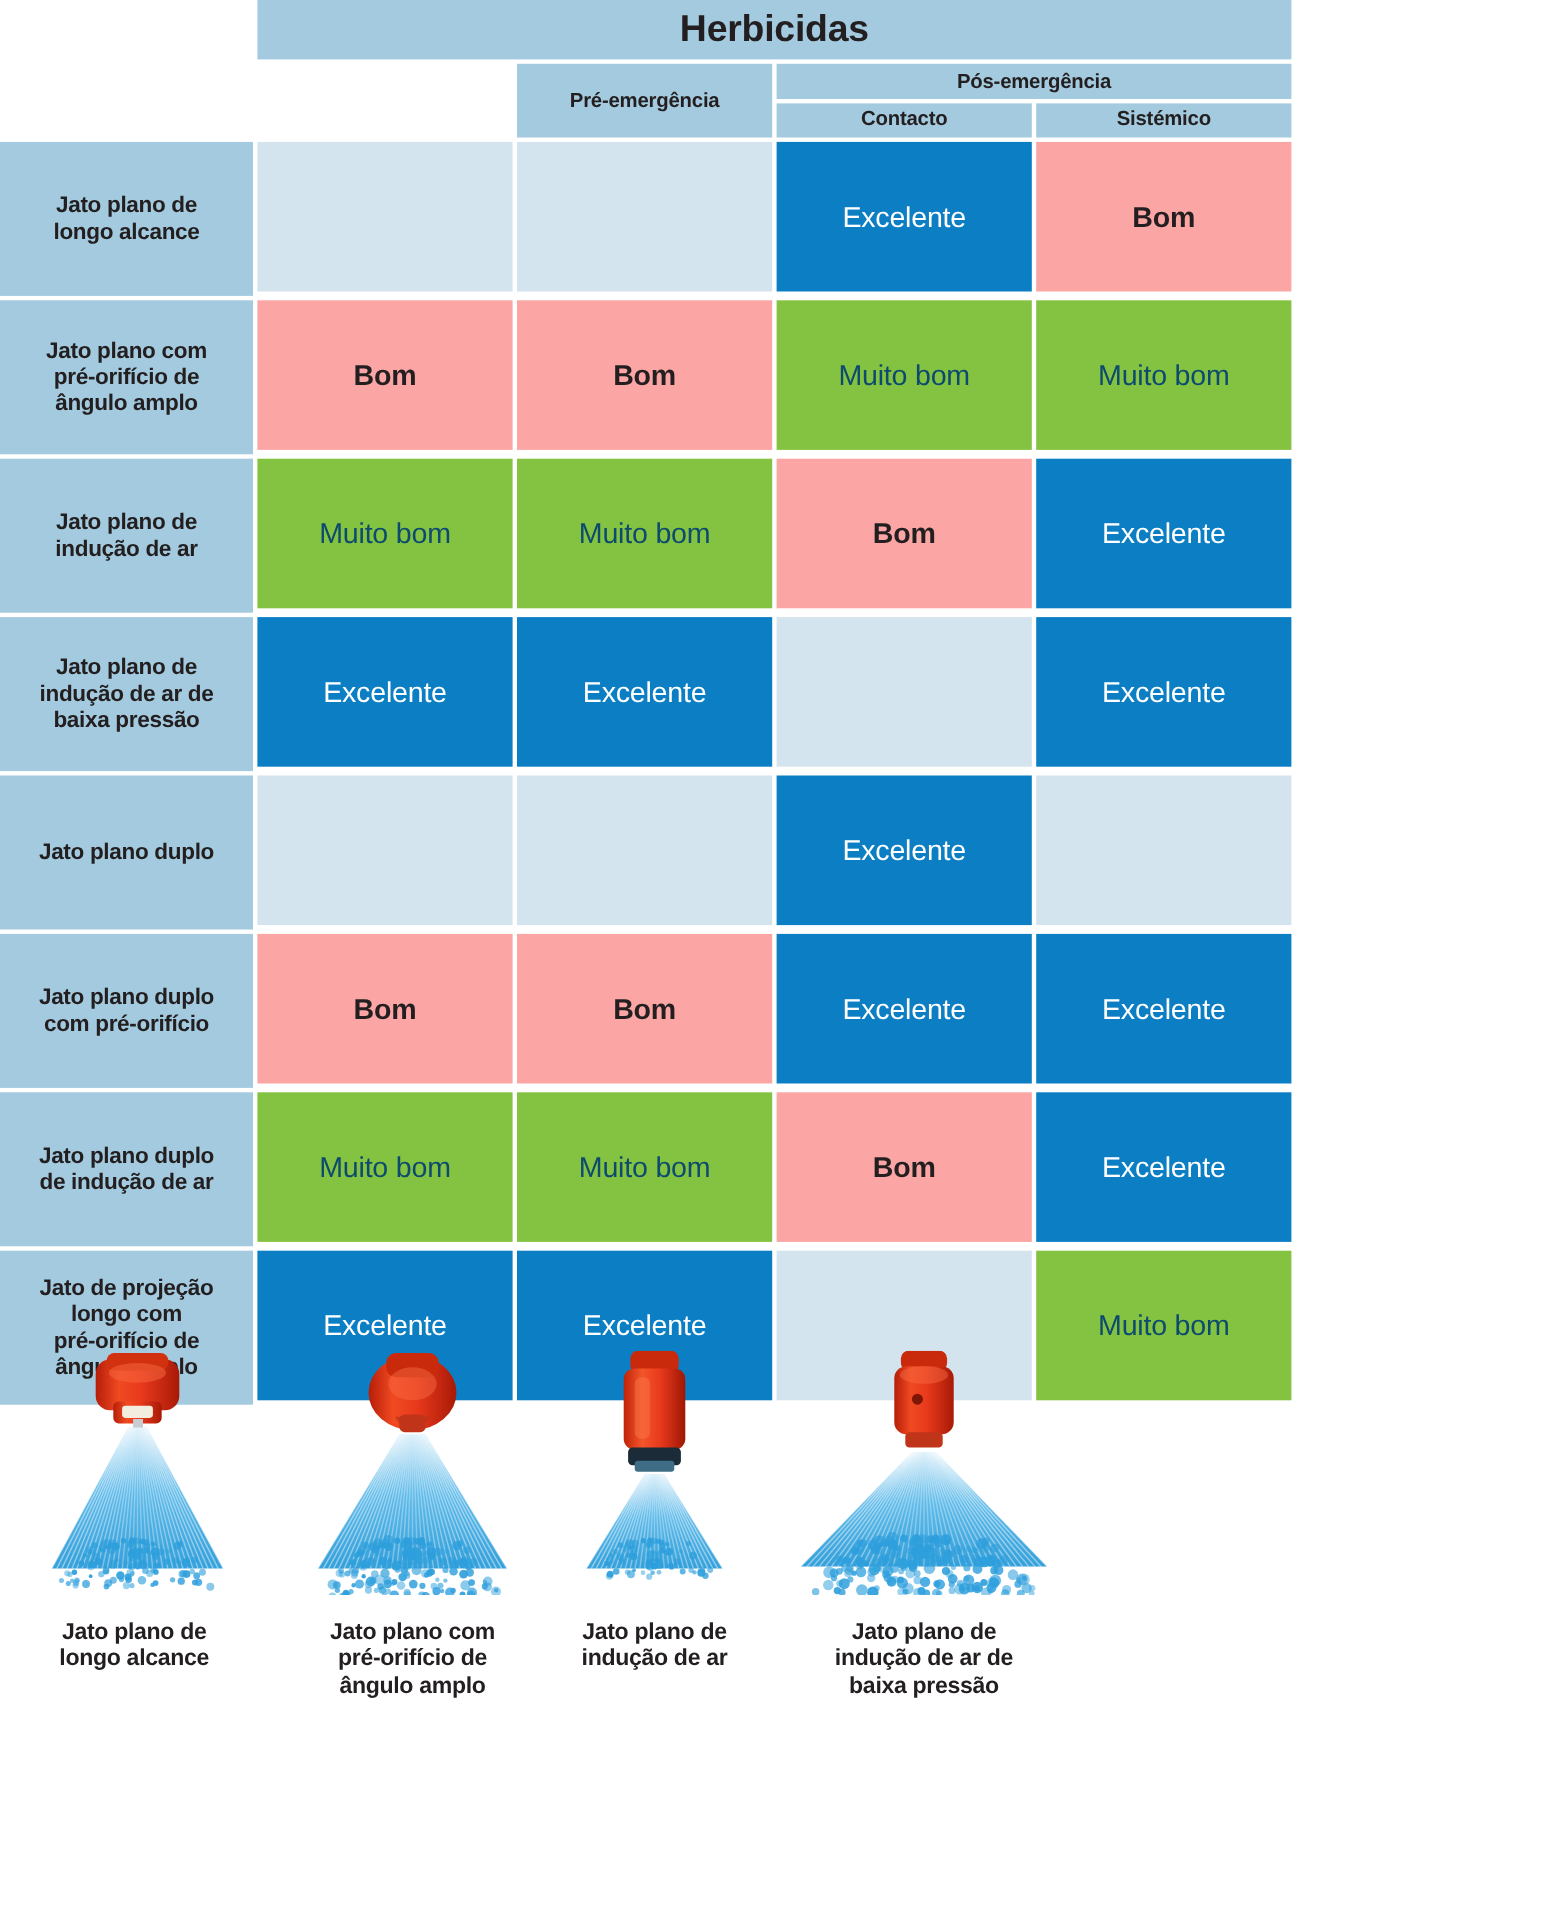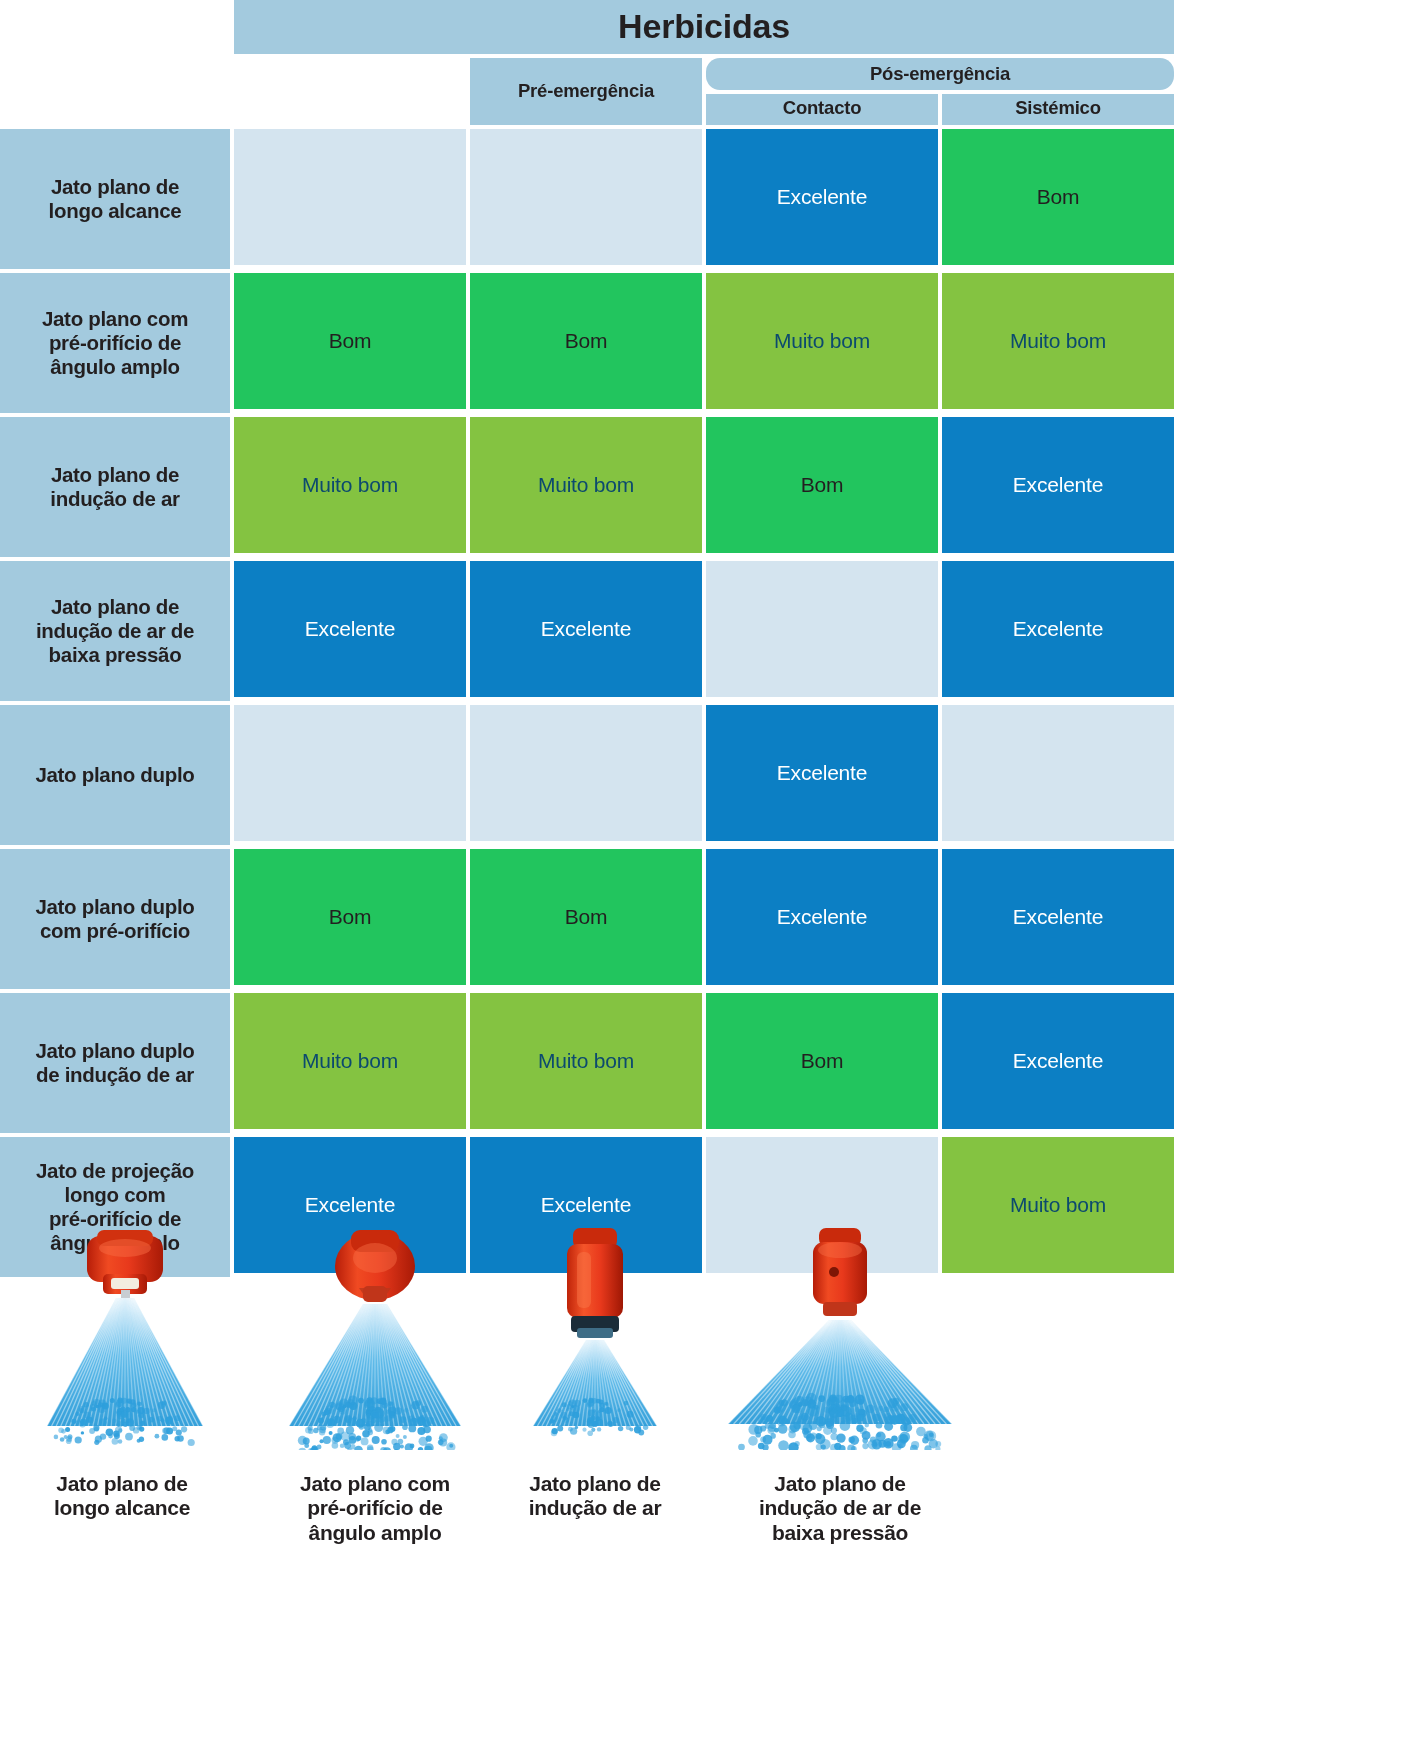--- a/index.html
+++ b/index.html
@@ -57,21 +57,20 @@
   }
   .hdr-pre {
     grid-column: 3;
     grid-row: 2 / span 2;
     background: #a3cade;
   }
   .hdr-pos {
     grid-column: 4 / span 2;
     grid-row: 2;
     background: #a3cade;
-    border-radius: 14px;
   }
   .hdr-contacto {
     grid-column: 4;
     grid-row: 3;
     background: #a3cade;
   }
   .hdr-sistemico {
     grid-column: 5;
     grid-row: 3;
     background: #a3cade;
@@ -109,26 +108,26 @@
     padding: 2px 2px;
     white-space: pre-line;
   }
 
   
   .cell {
     display: flex;
     align-items: center;
     justify-content: center;
     text-align: center;
-    font-size: 21px;
+    font-size: 26px;
     line-height: 1.1;
     letter-spacing: -0.2px;
   }
   .cell.v-empty     { background: #d4e4ef; color: transparent; }
-  .cell.v-bom       { background: #22c55e; color: #231f20; }
+  .cell.v-bom       { background: #fca5a5; color: #231f20; font-weight: bold; }
   .cell.v-muitobom  { background: #84c341; color: #0c4a6e; }
   .cell.v-excelente { background: #0c7fc4; color: #ffffff; }
 
   
   .nozzles {
     position: absolute;
     left: 0;
     top: 1228px;
     width: 1120px;
     display: grid;

